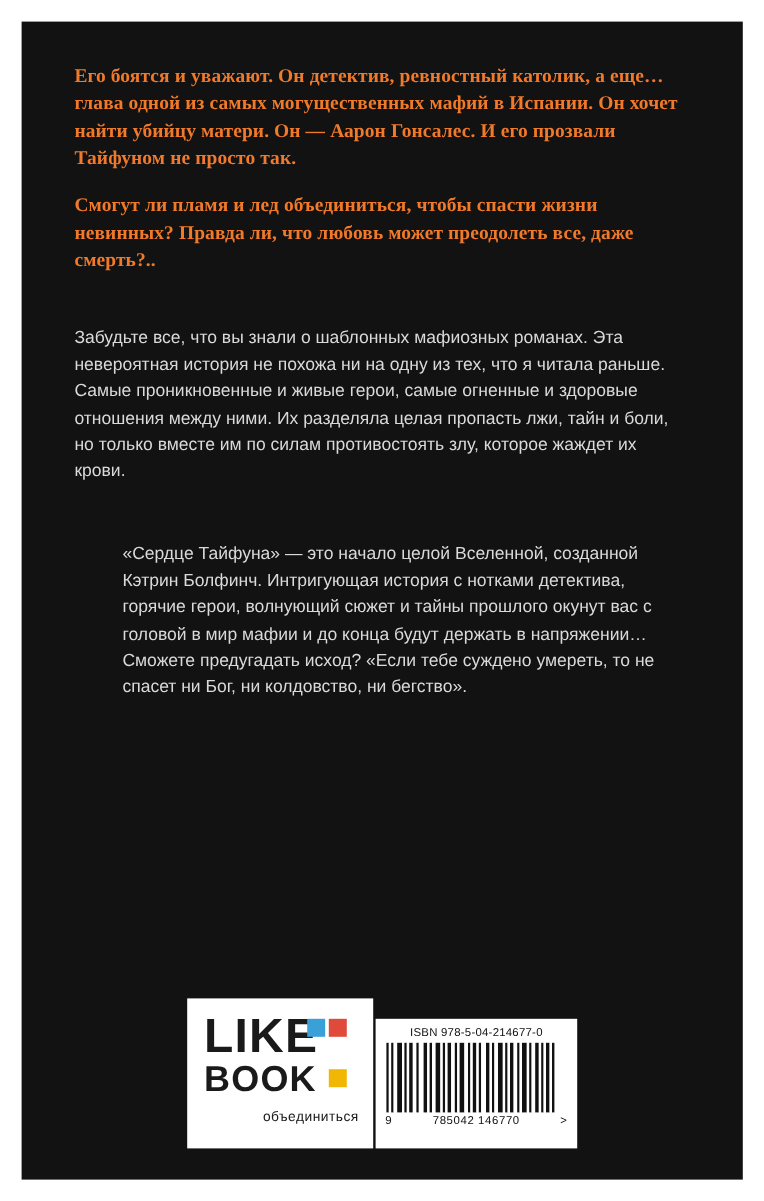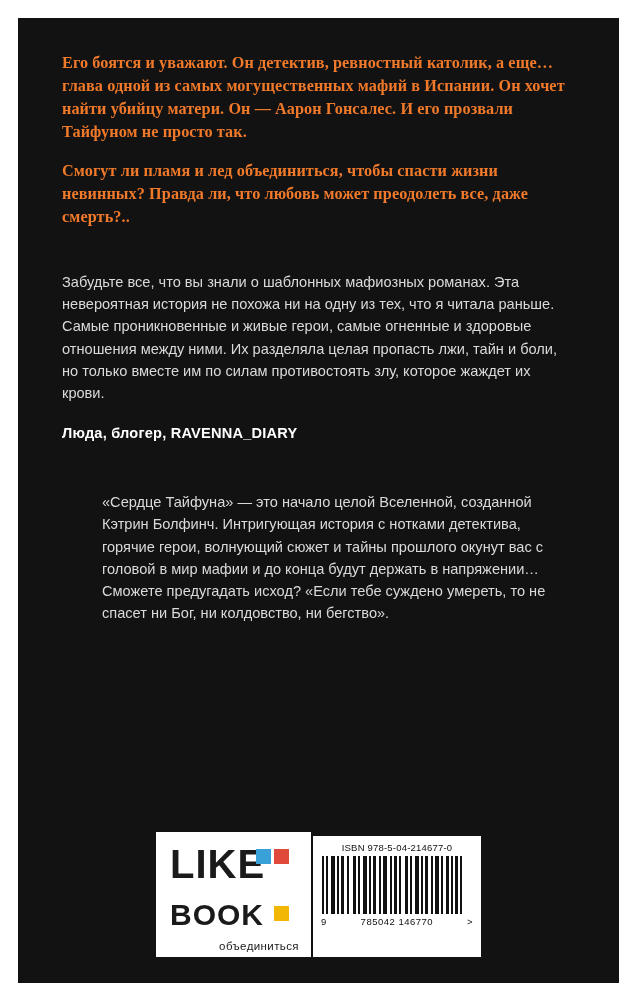--- a/index.html
+++ b/index.html
@@ -106,21 +106,21 @@
     letter-spacing: 1px;
   }
   .logo-like {
     font-size: 40px;
     line-height: 1.02;
     position: relative;
   }
   .logo-book {
     font-size: 30px;
     line-height: 1.02;
-    margin-top: 15px;
+    margin-top: 0;
     position: relative;
   }
   .sw {
     position: absolute;
     width: 15px;
     height: 15px;
   }
   .sw-blue { background: #3aa0d8; }
   .sw-red { background: #e04a3a; }
   .sw-yellow { background: #f2b705; }
@@ -129,21 +129,21 @@
     font-weight: 400;
     color: #1a1a1a;
     letter-spacing: 0.4px;
     margin-top: 10px;
     text-align: right;
     padding-right: 2px;
   }
   .barcode-box {
     background: #ffffff;
     width: 168px;
-    height: 121px;
+    height: 108px;
     box-sizing: border-box;
     padding: 6px 8px 4px 8px;
     display: flex;
     flex-direction: column;
     align-items: center;
     justify-content: flex-start;
     margin-left: 2px;
   }
   .isbn {
     font-size: 9.5px;
@@ -182,21 +182,20 @@
   <div class="cover">
     <div class="cover-inner">
 
       <div class="blurb">
         <p>Его боятся и уважают. Он детектив, ревностный католик, а еще… глава одной из самых могущественных мафий в Испании. Он хочет найти убийцу матери. Он — Аарон Гонсалес. И его прозвали Тайфуном не просто так.</p>
         <p>Смогут ли пламя и лед объединиться, чтобы спасти жизни невинных? Правда ли, что любовь может преодолеть все, даже смерть?..</p>
       </div>
 
       <div class="review-block first">
         <p class="review-text">Забудьте все, что вы знали о шаблонных мафиозных романах. Эта невероятная история не похожа ни на одну из тех, что я читала раньше. Самые проникновенные и живые герои, самые огненные и здоровые отношения между ними. Их разделяла целая пропасть лжи, тайн и боли, но только вместе им по силам противостоять злу, которое жаждет их крови.</p>
-        <p class="review-author">Люда, блогер, RAVENNA_DIARY</p>
       </div>
 
       <div class="review-block second">
         <p class="review-text">«Сердце Тайфуна» — это начало целой Вселенной, созданной Кэтрин Болфинч. Интригующая история с нотками детектива, горячие герои, волнующий сюжет и тайны прошлого окунут вас с головой в мир мафии и до конца будут держать в напряжении… Сможете предугадать исход? «Если тебе суждено умереть, то не спасет ни Бог, ни колдовство, ни бегство».</p>
       </div>
 
     </div>
 
     <div class="footer">
 

